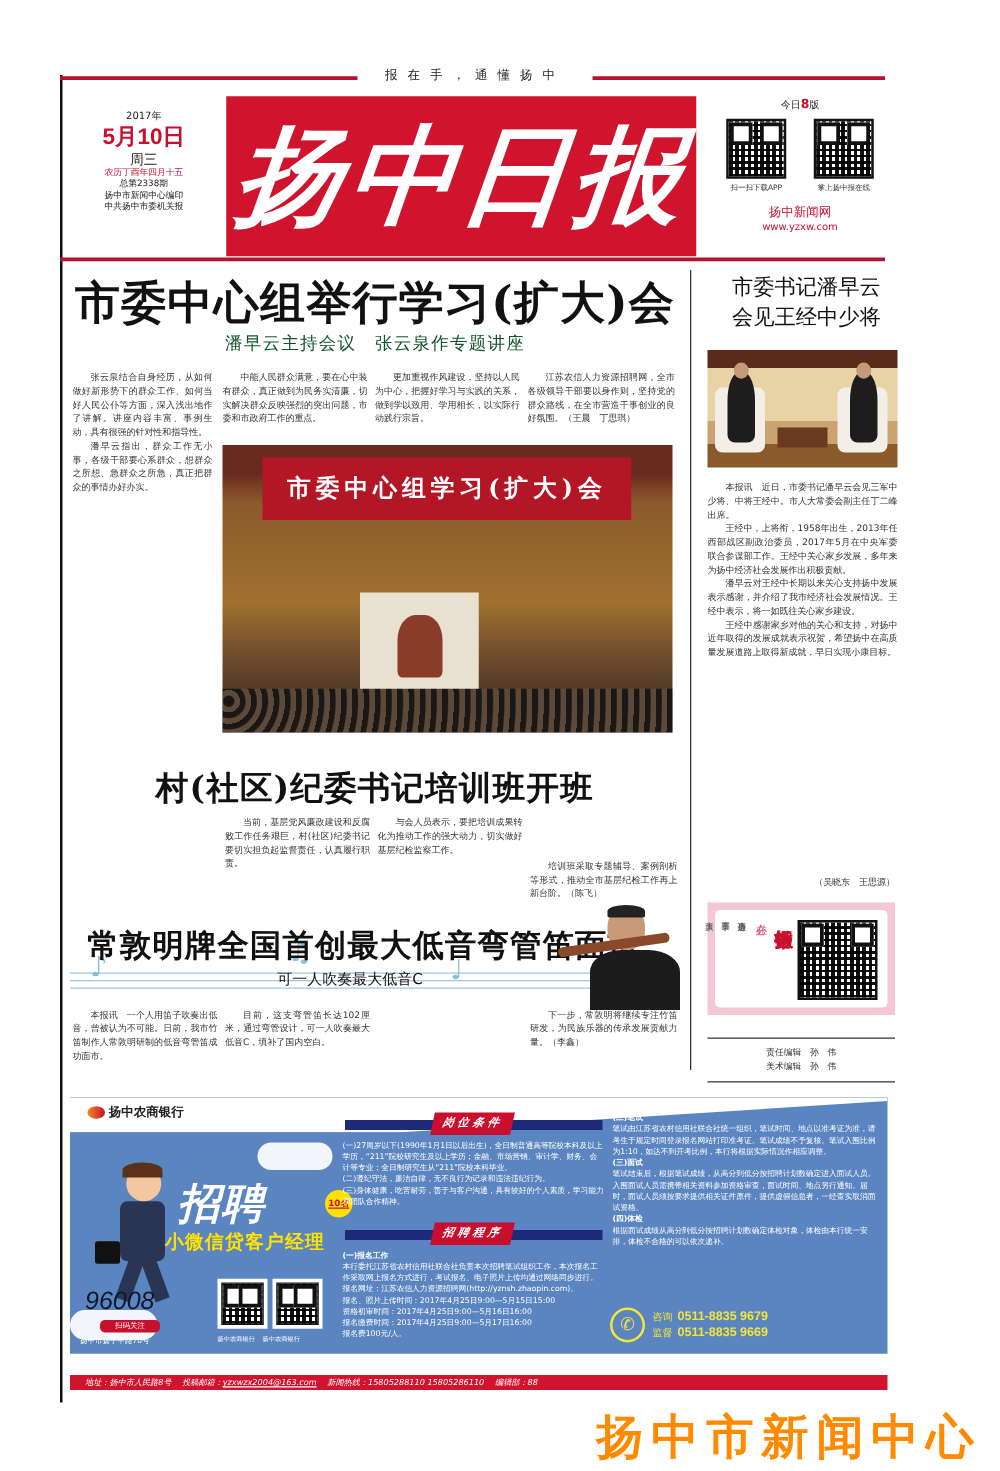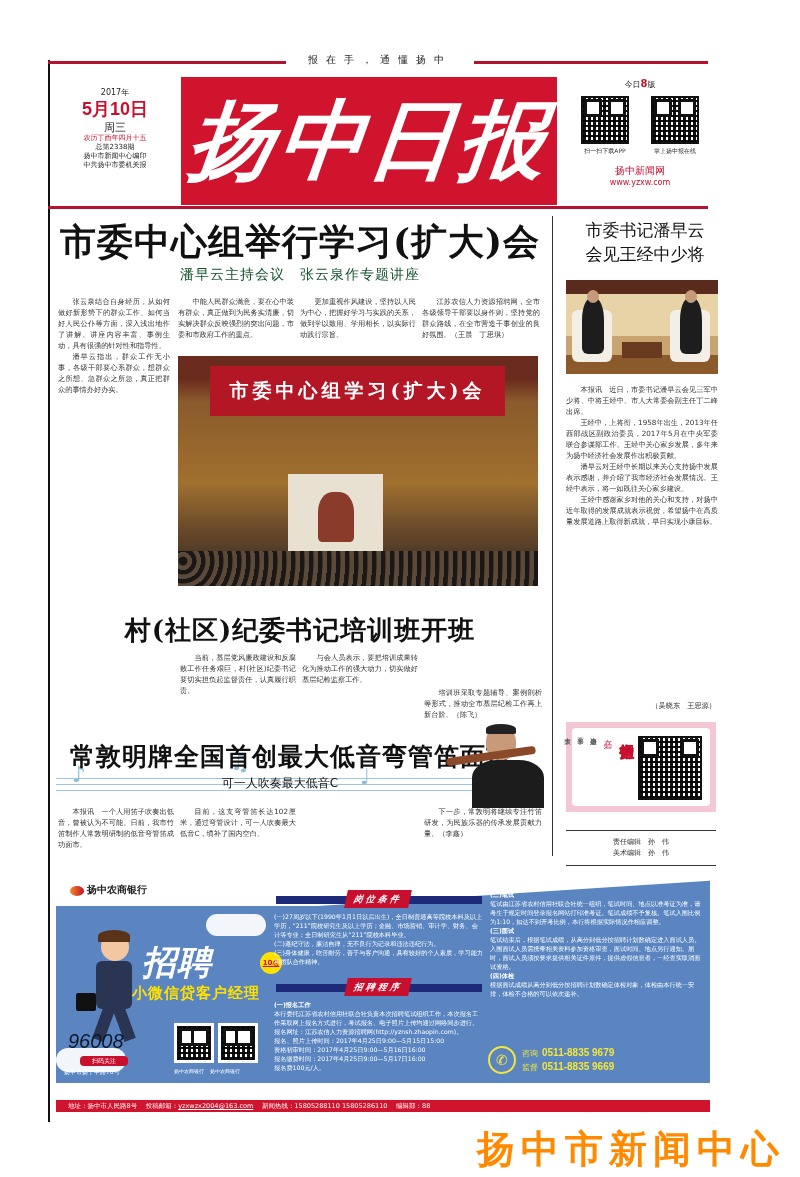--- a/index.html
+++ b/index.html
@@ -109,21 +109,21 @@
   .ad-qr-labels { position: absolute; left: 118px; top: 190px; display: flex; gap: 6px; font-size: 5px; color: #fff; }
 
   .ad-section-bar { position: absolute; height: 8px; background: #1d2a7a; }
   .ad-section-title { position: absolute; width: 64px; height: 18px; background: #c8102e; color: #fff; font-size: 9px; font-weight: bold; font-style: italic; text-align: center; line-height: 18px; letter-spacing: 3px; transform: skewX(-12deg); }
   .ad-text { position: absolute; font-size: 6.2px; line-height: 9px; color: #fff; }
   .ad-contact { position: absolute; left: 432px; top: 168px; display: flex; align-items: center; gap: 6px; }
   .ad-phone-icon { width: 28px; height: 28px; border: 2px solid #f2e63a; border-radius: 50%; color: #f2e63a; font-size: 14px; display: flex; align-items: center; justify-content: center; }
   .ad-contact-lines { font-size: 10px; font-weight: bold; color: #f2e63a; line-height: 13px; font-family: "Liberation Sans", sans-serif; }
   .ad-contact-lines span.k { font-size: 8px; font-weight: normal; margin-right: 4px; }
 
-  .footer-bar { position: absolute; left: 56px; top: 1100px; width: 654px; height: 12px; background: #d0142e; color: #fff; font-size: 6.5px; line-height: 12px; padding-left: 12px; white-space: nowrap; overflow: hidden; }
+  .footer-bar { position: absolute; left: 56px; top: 1100px; width: 654px; height: 12px; background: #d0142e; color: #fff; font-size: 6.5px; line-height: 12px; padding-left: 12px; white-space: nowrap; overflow: hidden; font-style: italic; }
   .footer-bar .u { text-decoration: underline; }
 
   .watermark { position: absolute; left: 425px; top: 1083px; width: 360px; text-align: right; color: #ff8a00; font-weight: bold; line-height: 1; pointer-events: none; margin-top: 47px; }
   .watermark .wm-cn { font-size: 38px; letter-spacing: 6px; font-family: "DejaVu Sans", sans-serif; }
   .watermark .wm-url { font-size: 36px; font-family: "Liberation Sans", sans-serif; margin-top: 6px; }
 </style>
 </head>
 <body>
 
 <div class="page">

